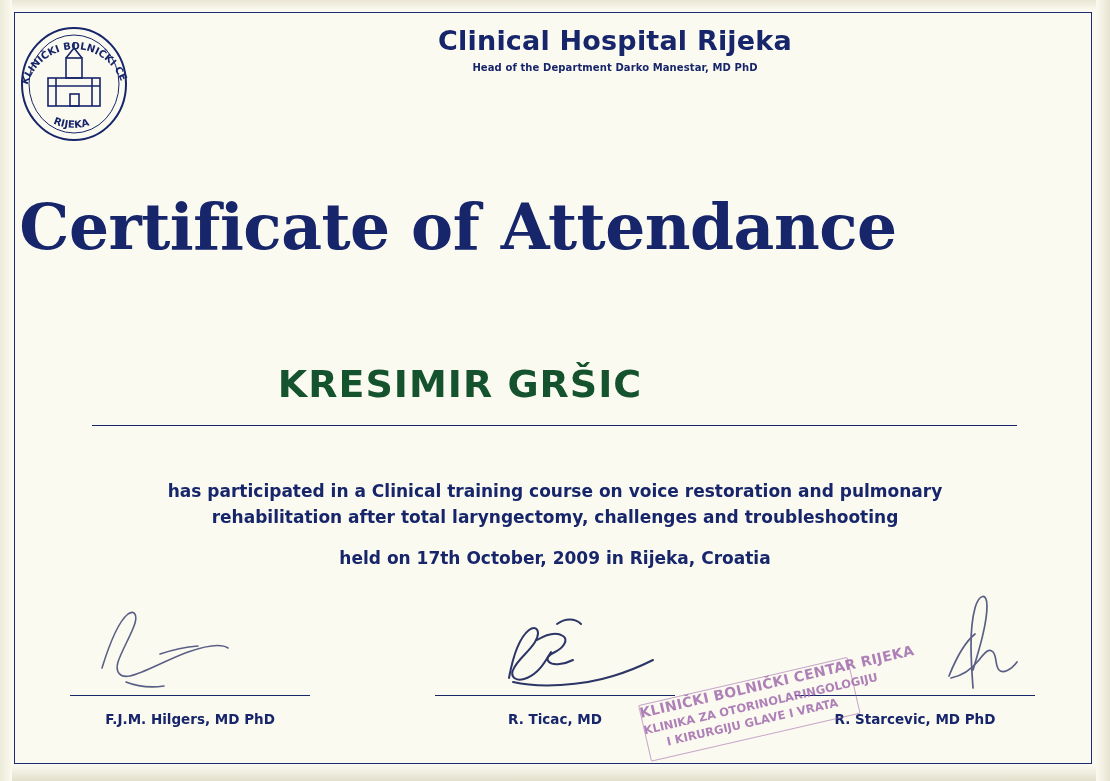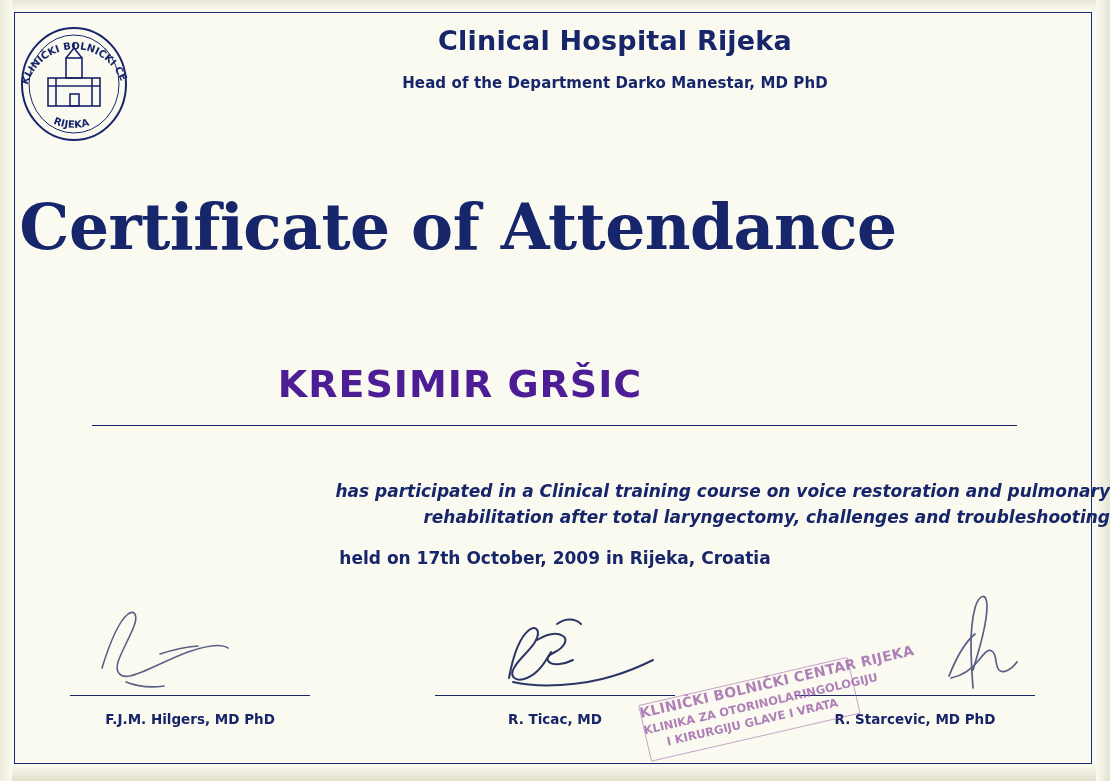--- a/index.html
+++ b/index.html
@@ -87,22 +87,22 @@
   .header .line2 {
     font-family: "DejaVu Sans", sans-serif;
     font-weight: bold;
     font-size: 26.5px;
     line-height: 1.12;
     margin-top: 2px;
   }
   .header .line3 {
     font-family: "DejaVu Sans", sans-serif;
     font-weight: bold;
-    font-size: 15px;
-    margin-top: 18px;
+    font-size: 10px;
+    margin-top: 6px;
     letter-spacing: 0.1px;
   }
 
   
   .title {
     position: absolute;
     left: 0;
     top: 190px;
     width: 916px;
     text-align: center;
@@ -113,48 +113,47 @@
     letter-spacing: -0.5px;
   }
 
   
   .recipient {
     position: absolute;
     left: 0;
     top: 362px;
     width: 920px;
     text-align: center;
-    color: #4c1d95;
+    color: #14532d;
     font-family: "DejaVu Sans", sans-serif;
     font-weight: bold;
     font-size: 38px;
     letter-spacing: 1px;
   }
   .recipient-rule {
     position: absolute;
     left: 92px;
     top: 425px;
     width: 925px;
     height: 0;
     border-top: 1.5px solid #17256b;
   }
 
   
   .body-text {
     position: absolute;
     left: 0;
     top: 478px;
     width: 1110px;
-    text-align: right;
+    text-align: center;
     color: #17256b;
     font-family: "DejaVu Sans", sans-serif;
     font-weight: bold;
     font-size: 17px;
     line-height: 1.55;
-    font-style: italic;
   }
   .held-line {
     position: absolute;
     left: 0;
     top: 548px;
     width: 1110px;
     text-align: center;
     color: #17256b;
     font-family: "DejaVu Sans", sans-serif;
     font-weight: bold;

